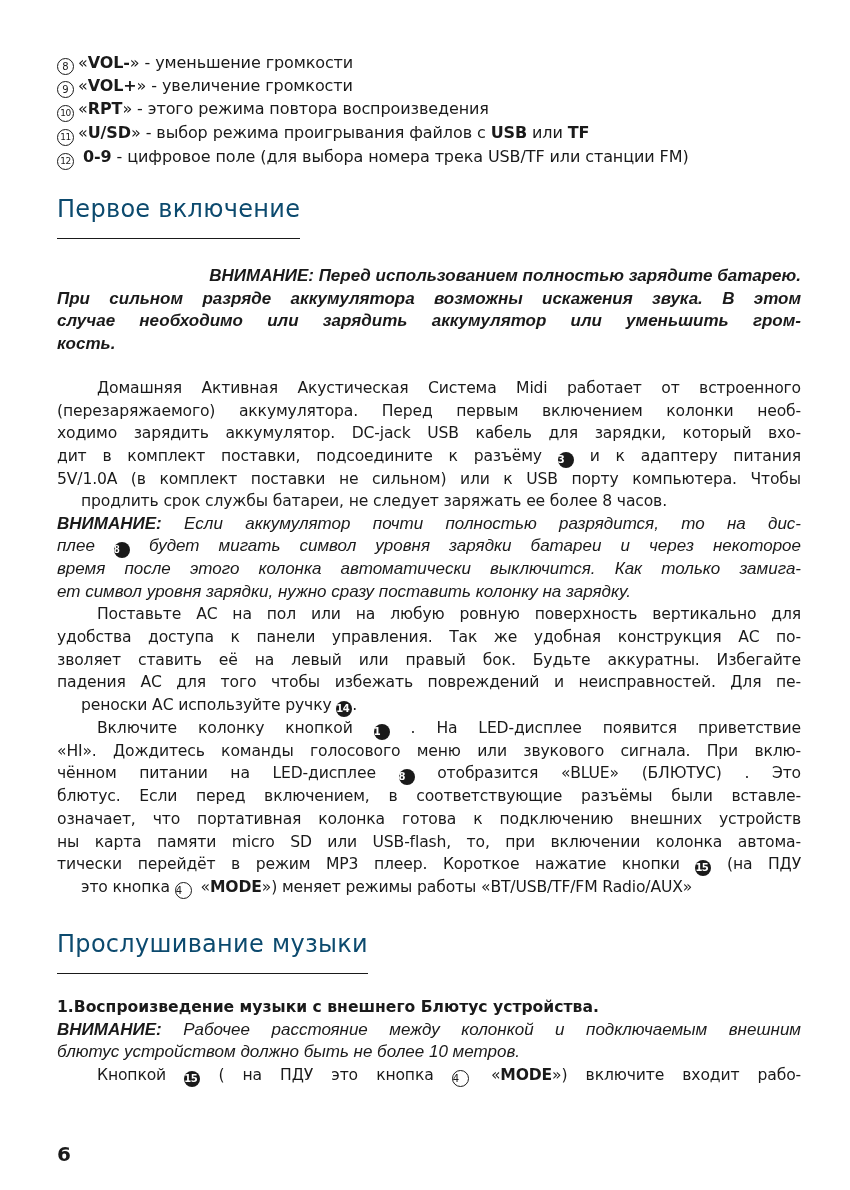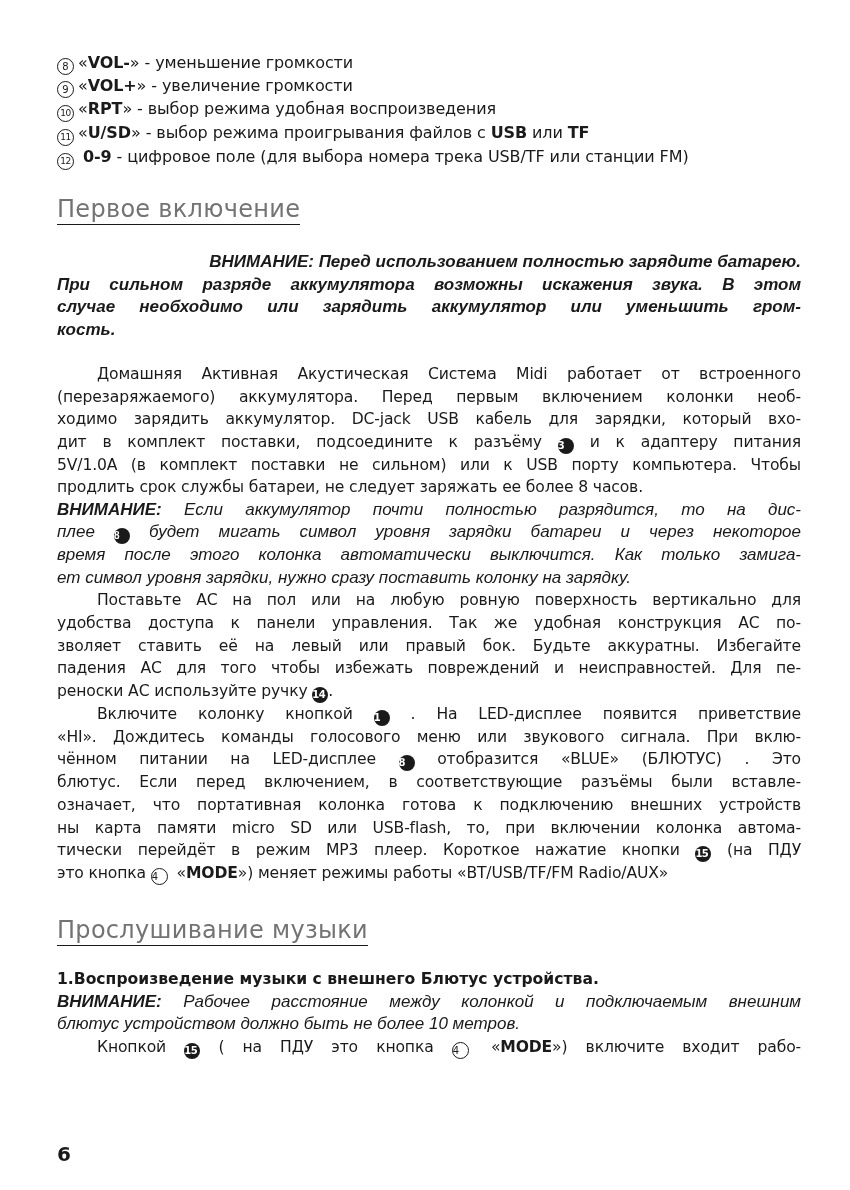--- a/index.html
+++ b/index.html
@@ -4,46 +4,46 @@
 <style>
   html, body { margin: 0; padding: 0; background: #ffffff; }
   body { width: 850px; height: 1190px; position: relative; overflow: hidden; color: #1a1a1a; }
   .page { position: absolute; left: 57px; top: 52px; width: 744px; }
   .sans { font-family: "DejaVu Sans", sans-serif; }
   .legend-line { font-size: 16px; line-height: 22.4px; letter-spacing: -0.1px; white-space: nowrap; }
   .legend-line b { font-weight: bold; }
   .circ-o { display: inline-block; width: 15px; height: 15px; border: 1.2px solid #1a1a1a; border-radius: 50%; font-size: 10px; line-height: 15px; text-align: center; vertical-align: -2px; margin-right: 4px; box-sizing: content-box; }
   .circ-o.sm { font-size: 9px; letter-spacing: -0.5px; }
   .circ-f { display: inline-block; width: 16px; height: 16px; background: #1a1a1a; color: #fff; border-radius: 50%; font-size: 10px; font-weight: bold; line-height: 16px; text-align: center; vertical-align: -2px; letter-spacing: -0.5px; }
-  .h2 { font-family: "DejaVu Sans", sans-serif; font-size: 24px; font-weight: normal; letter-spacing: 0.3px; margin: 0; display: inline-block; border-bottom: 1.8px solid #1a1a1a; line-height: 27px; padding-bottom: 1px; color: #737373; }
+  .h2 { font-family: "DejaVu Sans", sans-serif; font-size: 24px; font-weight: normal; letter-spacing: 0.3px; margin: 0; display: inline-block; border-bottom: 1.8px solid #1a1a1a; line-height: 27px; padding-bottom: 15px; color: #0c4a6e; }
   .warn-block { font-family: "Liberation Sans", sans-serif; font-weight: bold; font-style: italic; font-size: 17px; line-height: 22.5px; text-align: justify; }
   .para { font-family: "DejaVu Sans", sans-serif; font-size: 15.6px; line-height: 22.6px; text-align: justify; letter-spacing: -0.15px; }
   .para .line { display: block; text-align: justify; text-align-last: justify; white-space: nowrap; }
-  .para .line.last { text-align-last: left; }
+  .para .line.last { text-align-last: left; margin-left: 24px; }
   .it { font-family: "Liberation Sans", sans-serif; font-style: italic; font-size: 17px; line-height: 22.5px; }
   .it .line { display: block; text-align: justify; text-align-last: justify; white-space: nowrap; }
   .it .line.last { text-align-last: left; }
   .indent { padding-left: 40px; }
   .subhead { font-family: "DejaVu Sans", sans-serif; font-weight: bold; font-size: 15.6px; line-height: 22.5px; }
   .page-num { position: absolute; left: 57px; top: 1142px; font-family: "DejaVu Sans", sans-serif; font-size: 20px; font-weight: bold; color: #1a1a1a; }
 </style>
 </head>
 <body>
 
 <div class="page">
 
   <div class="sans">
     <div class="legend-line">
       <span class="circ-o">8</span>«<b>VOL-</b>»<span> - уменьшение громкости</span>
     </div>
     <div class="legend-line">
       <span class="circ-o">9</span>«<b>VOL+</b>»<span> - увеличение громкости</span>
     </div>
     <div class="legend-line">
-      <span class="circ-o sm">10</span>«<b>RPT</b>»<span> - выбор режима удобная воспроизведения</span>
+      <span class="circ-o sm">10</span>«<b>RPT</b>»<span> - этого режима повтора воспроизведения</span>
     </div>
     <div class="legend-line">
       <span class="circ-o sm">11</span>«<b>U/SD</b>»<span> - выбор режима проигрывания файлов с </span><b>USB</b><span> или </span><b>TF</b>
     </div>
     <div class="legend-line">
       <span class="circ-o sm">12</span> <b>0-9</b><span> - цифровое поле (для выбора номера трека USB/TF или станции FM)</span>
     </div>
   </div>
 
   <div style="margin-top: 26px;">

